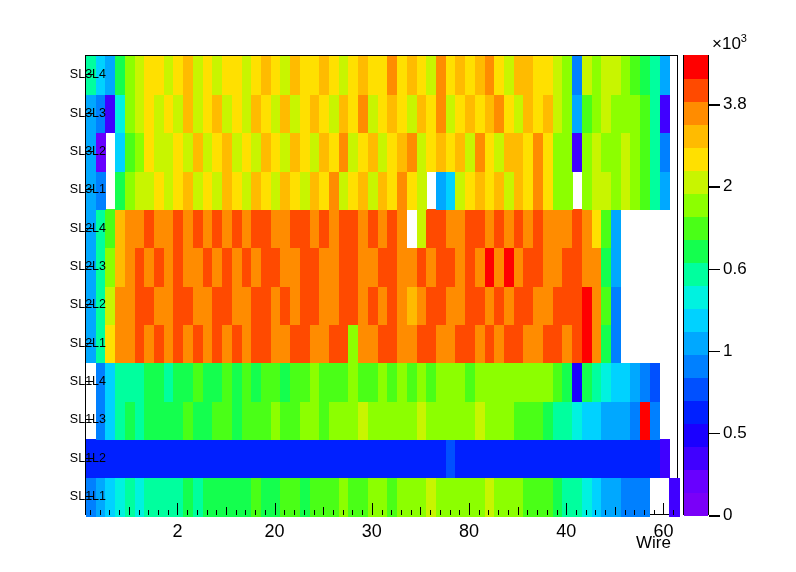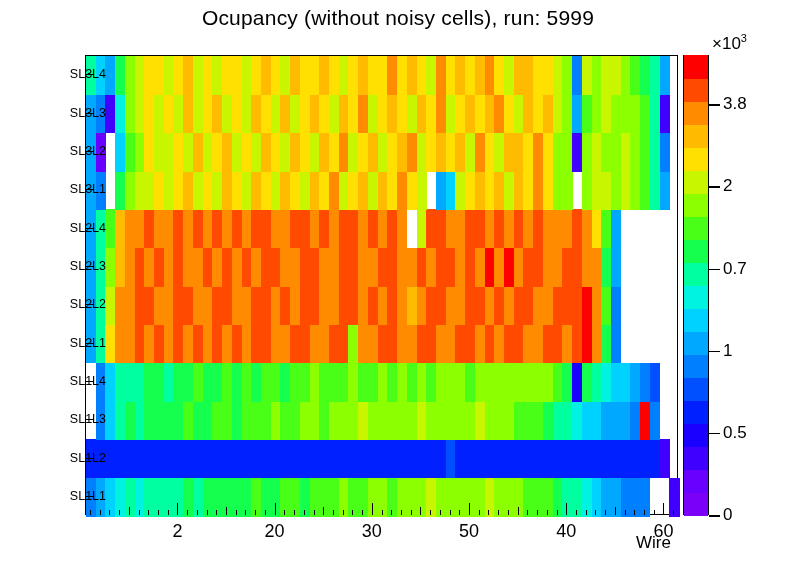--- a/index.html
+++ b/index.html
@@ -35,21 +35,20 @@
   .zlab{position:absolute;left:723px;font-size:17px;transform:translateY(-50%);
         white-space:nowrap;}
   #zexp{position:absolute;left:712px;top:32px;font-size:17px;white-space:nowrap;}
   #zexp sup{font-size:11px;}
 </style>
 </head>
 <body>
 
 <div id="root">
 
-  <div id="title">Ocupancy (without noisy cells), run: 5999</div>
 
   <div id="frame">
     <div id="cells">
         <div class="cell" style="left:0.00px;top:421.67px;width:10.32px;height:38.93px;background:#0080ff;"></div>
         <div class="cell" style="left:9.72px;top:421.67px;width:10.32px;height:38.93px;background:#00a8ff;"></div>
         <div class="cell" style="left:19.44px;top:421.67px;width:10.32px;height:38.93px;background:#00d2ff;"></div>
         <div class="cell" style="left:29.16px;top:421.67px;width:10.32px;height:38.93px;background:#00f2e0;"></div>
         <div class="cell" style="left:38.89px;top:421.67px;width:10.32px;height:38.93px;background:#00ff9e;"></div>
         <div class="cell" style="left:48.61px;top:421.67px;width:10.32px;height:38.93px;background:#00f2e0;"></div>
         <div class="cell" style="left:58.33px;top:421.67px;width:10.32px;height:38.93px;background:#00ff9e;"></div>
@@ -823,21 +822,21 @@
       <div class="xtick" style="left:614.8px;top:507px;height:8px;"></div>
       <div class="xtick" style="left:624.5px;top:510px;height:5px;"></div>
       <div class="xtick" style="left:634.3px;top:510px;height:5px;"></div>
       <div class="xtick" style="left:644.0px;top:510px;height:5px;"></div>
       <div class="xtick" style="left:653.7px;top:510px;height:5px;"></div>
       <div class="xtick" style="left:663.4px;top:503px;height:12px;"></div>
       <div class="xtick" style="left:673.1px;top:510px;height:5px;"></div>
       <div class="xlab" style="left:177.4px;top:521px;">2</div>
       <div class="xlab" style="left:274.6px;top:521px;">20</div>
       <div class="xlab" style="left:371.8px;top:521px;">30</div>
-      <div class="xlab" style="left:469.0px;top:521px;">50</div>
+      <div class="xlab" style="left:469.0px;top:521px;">80</div>
       <div class="xlab" style="left:566.2px;top:521px;">40</div>
       <div class="xlab" style="left:663.4px;top:521px;">60</div>
     </div>
 
   <div id="xtitle">Wire</div>
 
   <div id="palette">
       <div class="pband" style="top:436.00px;height:23.60px;background:#7a00f8;"></div>
       <div class="pband" style="top:413.00px;height:23.60px;background:#6800ff;"></div>
       <div class="pband" style="top:390.00px;height:23.60px;background:#4000ff;"></div>
@@ -860,21 +859,21 @@
       <div class="pband" style="top:-1.00px;height:23.60px;background:#ff0000;"></div>
     </div>
   <div id="zaxis">
       <div class="ztick" style="top:515.0px;"></div>
       <div class="zlab" style="top:515.0px;">0</div>
       <div class="ztick" style="top:432.9px;"></div>
       <div class="zlab" style="top:432.9px;text-align:center;">0.5</div>
       <div class="ztick" style="top:350.7px;"></div>
       <div class="zlab" style="top:350.7px;">1</div>
       <div class="ztick" style="top:268.6px;"></div>
-      <div class="zlab" style="top:268.6px;">0.7</div>
+      <div class="zlab" style="top:268.6px;">0.6</div>
       <div class="ztick" style="top:186.4px;"></div>
       <div class="zlab" style="top:186.4px;">2</div>
       <div class="ztick" style="top:104.3px;"></div>
       <div class="zlab" style="top:104.3px;">3.8</div>
     </div>
   <div id="zexp">×10<sup>3</sup></div>
 
 </div>
 
 </body></html>

